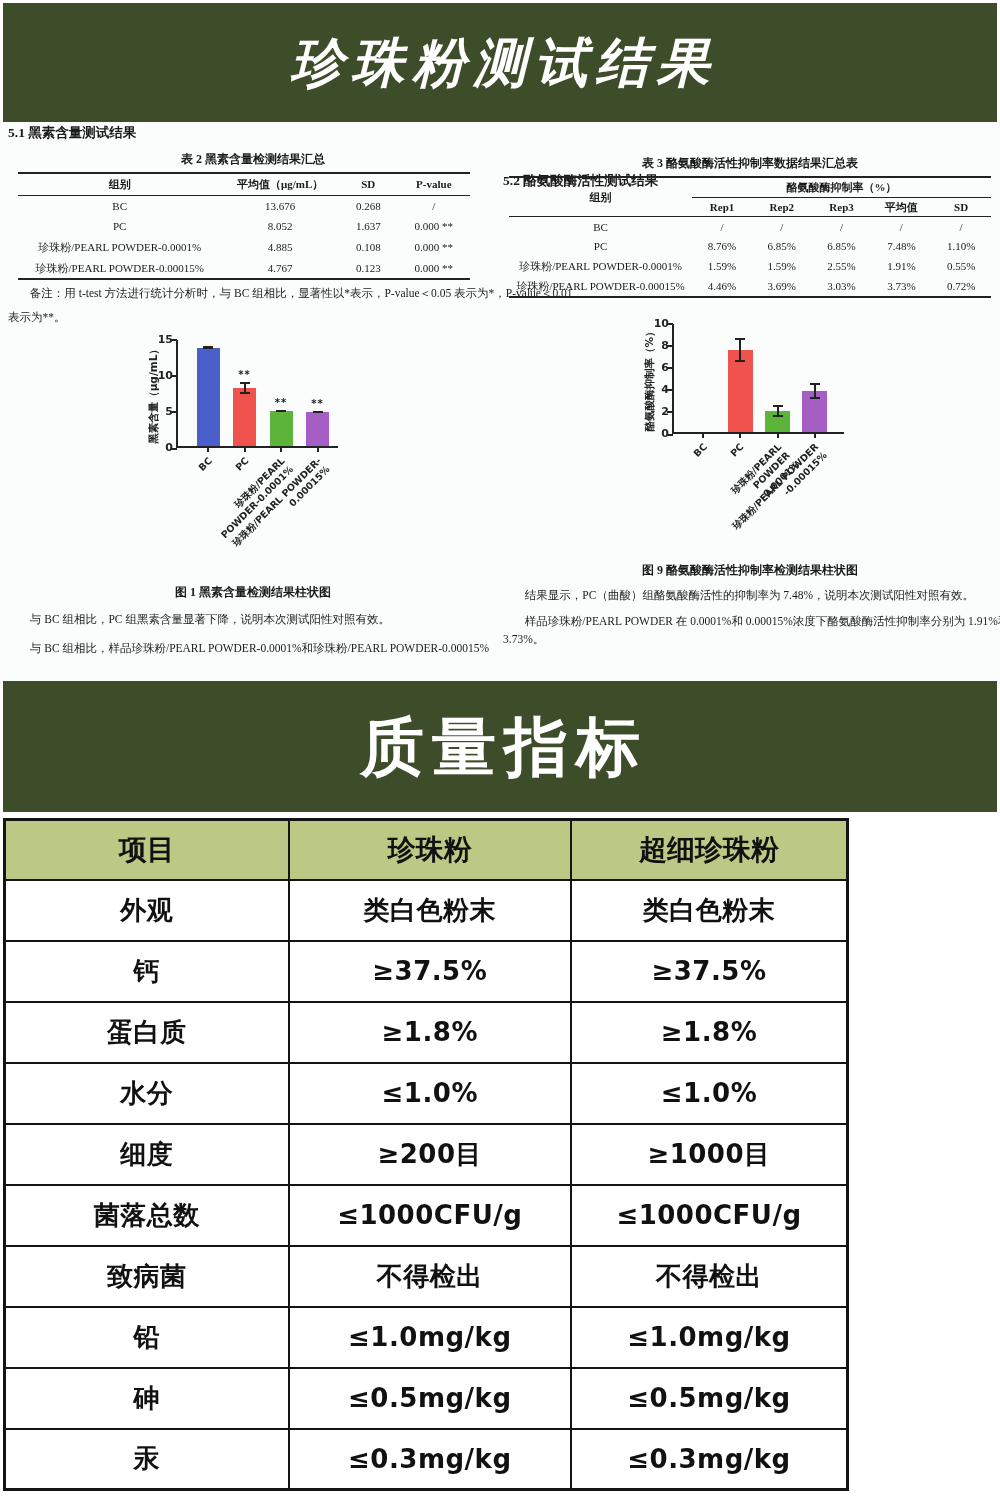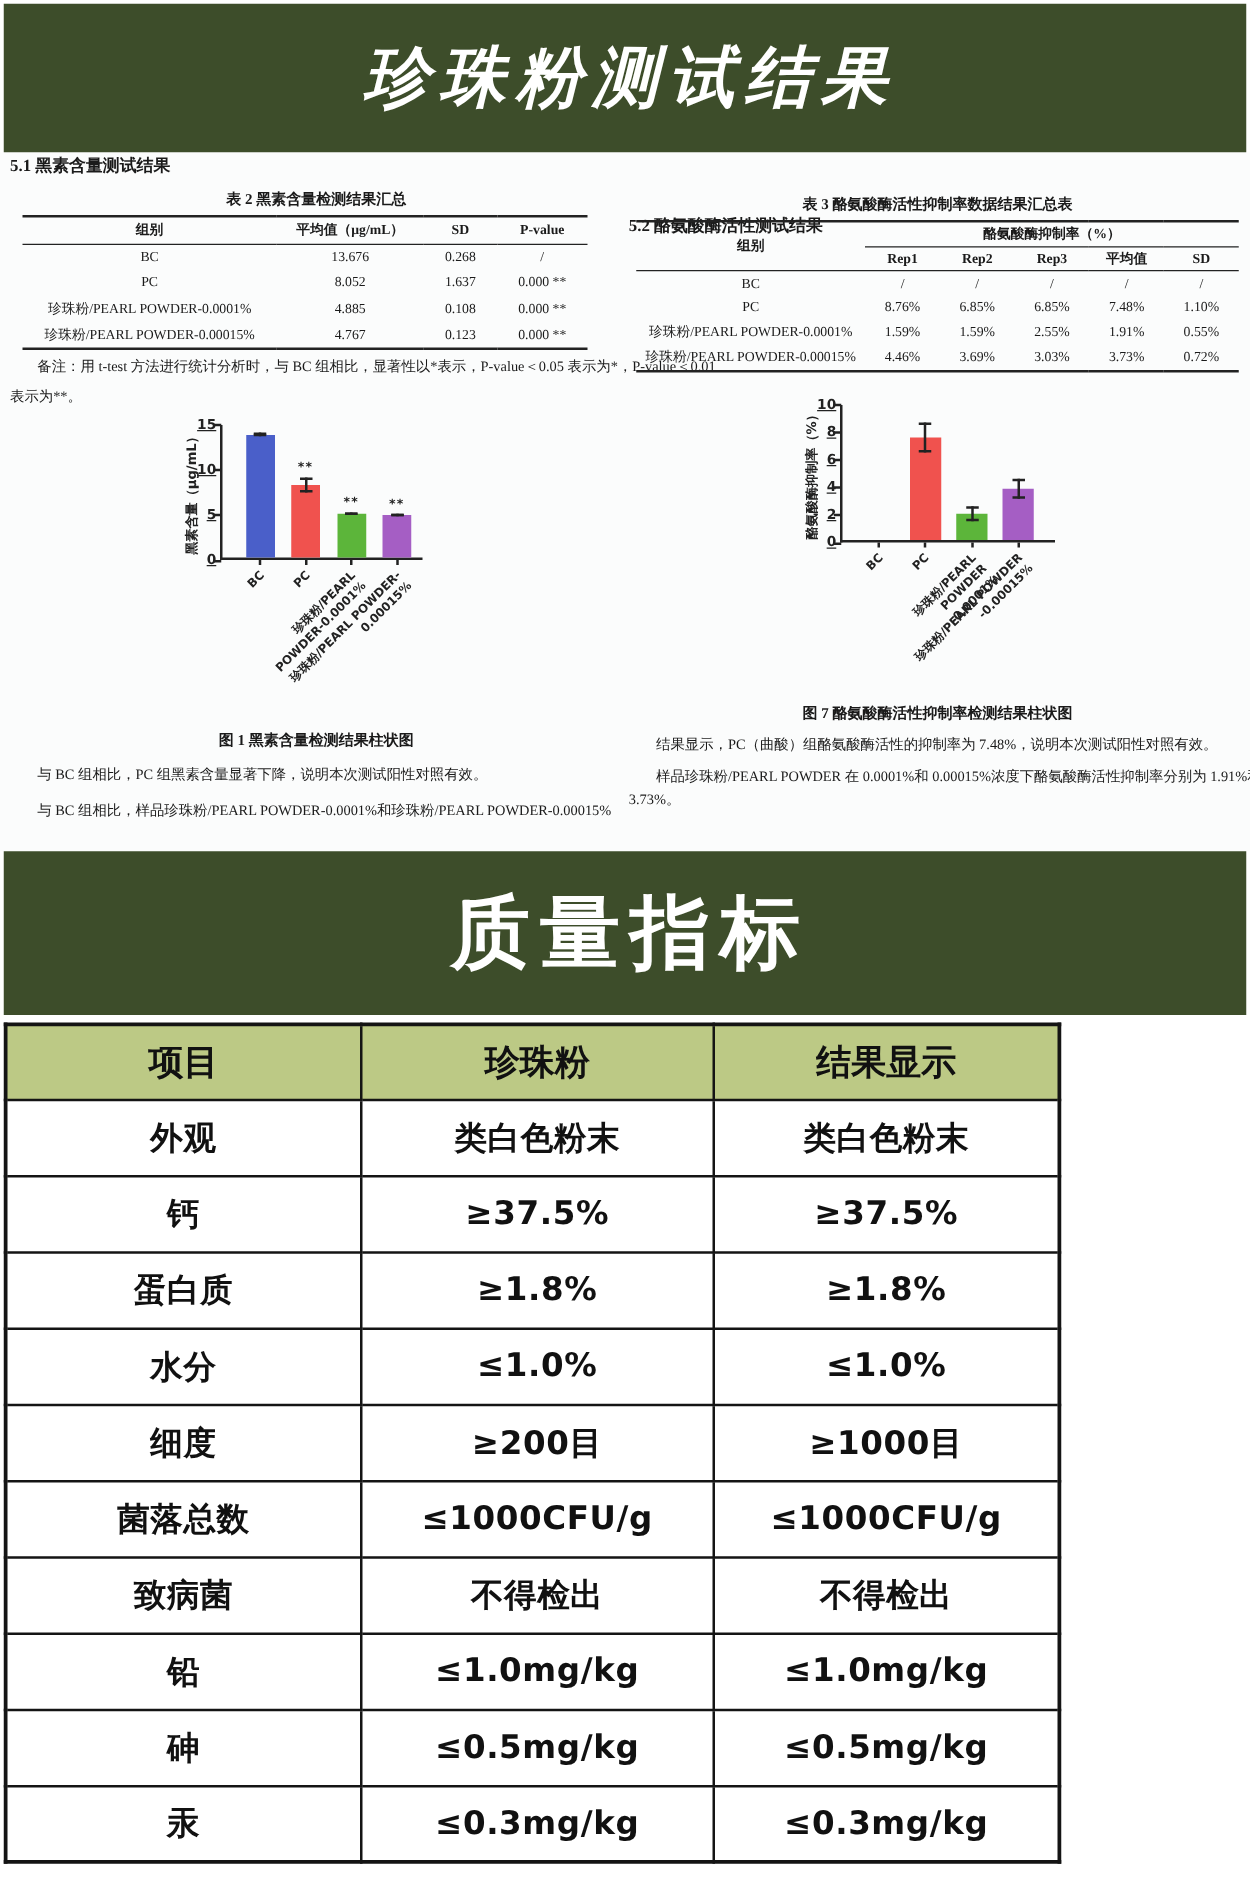--- a/index.html
+++ b/index.html
@@ -56,21 +56,21 @@
   .chart { position:absolute; }
   .chart .plot {
     position:absolute; border-left:2px solid #222; border-bottom:2px solid #222;
   }
   .chart .ylabel {
     position:absolute; transform:translate(-50%,-50%) rotate(-90deg); white-space:nowrap;
     font-family:"DejaVu Sans", sans-serif; font-weight:bold; font-size:10.5px; color:#222;
   }
   .chart .ytick {
     position:absolute; width:22px; left:-27px; text-align:right;
-    font-family:"DejaVu Sans", sans-serif; font-weight:bold; font-size:11px; color:#222;text-decoration:underline;
+    font-family:"DejaVu Sans", sans-serif; font-weight:bold; font-size:11px; color:#222;
   }
   .chart .ymark { position:absolute; left:-7px; width:6px; height:2px; background:#222; }
   .chart .xmark { position:absolute; width:2px; height:4px; background:#222; }
   .chart .bar { position:absolute; bottom:0; }
   .chart .errline { position:absolute; width:2px; background:#222; }
   .chart .errcap { position:absolute; height:2px; width:10px; background:#222; }
   .chart .sig {
     position:absolute; text-align:center; width:24px;
     font-family:"DejaVu Sans", sans-serif; font-weight:bold; font-size:10px; letter-spacing:1px; color:#222;
   }
@@ -296,42 +296,42 @@
             <div class="errline" style="left: 139.9px; bottom: 33.11px; height: 15.84px;"></div>
             <div class="errcap" style="left: 135.9px; bottom: 46.95px;"></div>
             <div class="errcap" style="left: 135.9px; bottom: 33.11px;"></div>
             <div class="xmark" style="left: 139.9px; top: 110px;"></div>
             <span class="xlab" style="top: 117px; right: 31.1px;">珍珠粉/PEARL POWDER
 -0.00015%</span>
           </div>
           <span class="ylabel" style="left: 147px; top: 65px;">酪氨酸酶抑制率（%）</span>
         </div>
 
-      <div class="fig-caption" style="top:440px;">图 7  酪氨酸酶活性抑制率检测结果柱状图</div>
+      <div class="fig-caption" style="top:440px;">图 9  酪氨酸酶活性抑制率检测结果柱状图</div>
       <div class="doc-para indent" style="top:466px;">结果显示，PC（曲酸）组酪氨酸酶活性的抑制率为 7.48%，说明本次测试阳性对照有效。</div>
       <div class="doc-para indent" style="top:492px;">样品珍珠粉/PEARL POWDER 在 0.0001%和 0.00015%浓度下酪氨酸酶活性抑制率分别为 1.91%和</div>
       <div class="doc-para" style="top:510px;">3.73%。</div>
     </div>
   </div>
 
   <div class="banner" id="banner-quality">
     <div class="banner-title">质量指标</div>
   </div>
 
   <table id="quality-table">
     <colgroup>
         <col style="width:33.7%">
         <col style="width:33.5%">
         <col style="width:32.8%">
       </colgroup>
     <thead>
       <tr>
         <th>项目</th>
         <th>珍珠粉</th>
-        <th>结果显示</th>
+        <th>超细珍珠粉</th>
       </tr>
     </thead>
     <tbody>
         <tr>
           <td>外观</td>
           <td>类白色粉末</td>
           <td>类白色粉末</td>
         </tr>
         <tr>
           <td>钙</td>

